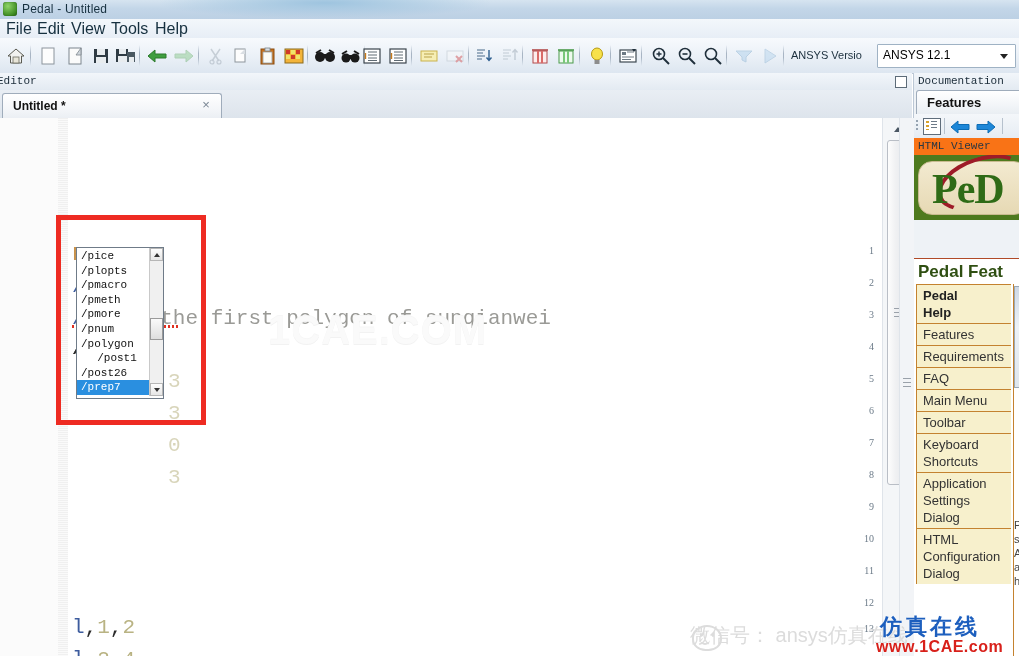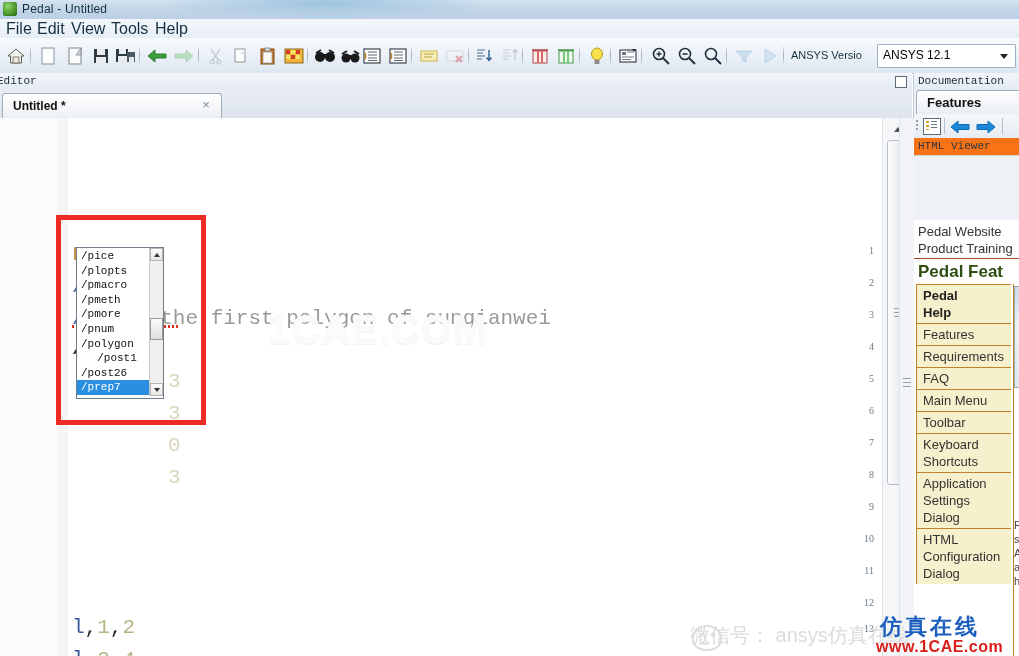--- a/index.html
+++ b/index.html
@@ -666,25 +666,26 @@
           <path d="M12 1 L19 7 L12 13 V9.5 H1 V4.5 H12 Z" fill="#1d87d8" stroke="#0d6cb4" stroke-width="1"></path>
         </svg>
     </div>
     <div class="sepd" style="left:88px"></div>
   </div>
 
   <div id="doc-html-lbl">
     <div class="lbl">HTML Viewer</div>
   </div>
 
-
-  <div id="doc-links">
-    <div class="dl" style="top:4px">Pedal Website</div>
-    <div class="dl" style="top:21px">Product Training</div>
-  </div>
+  <div id="doc-logo">
+    <div class="plate"></div>
+    <div class="swoosh"></div>
+    <div class="ped">PeD</div>
+  </div>
+
 
   <div id="doc-feat-hdr">
     <div class="lbl">Pedal Feat</div>
   </div>
 
   <div id="doc-menu">
       <div class="dmi hdr" style="top: 0px; height: 39px;">
         <div>Pedal</div>
         <div>Help</div>
       </div>

